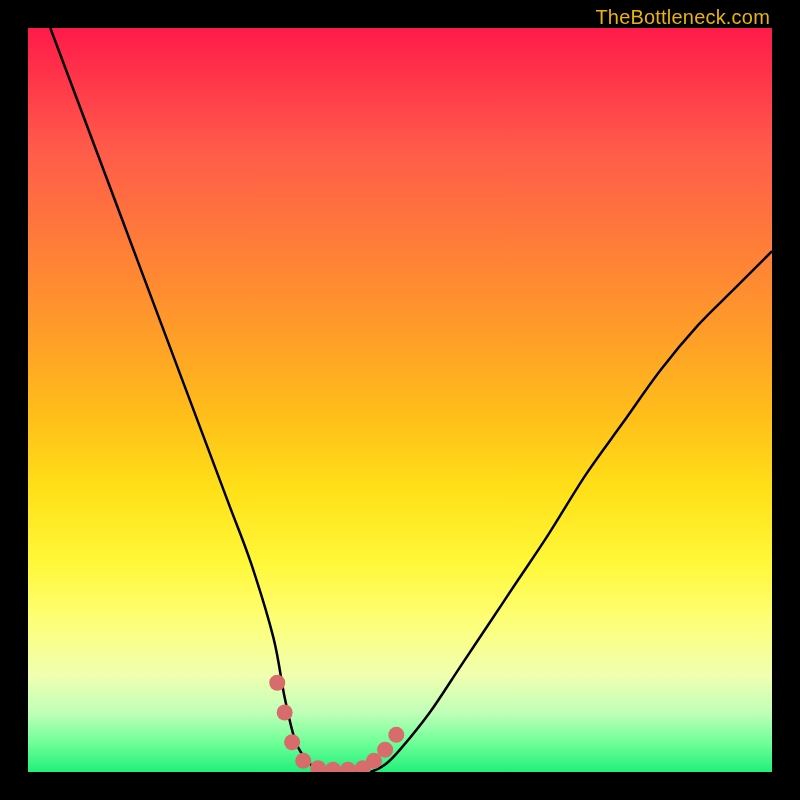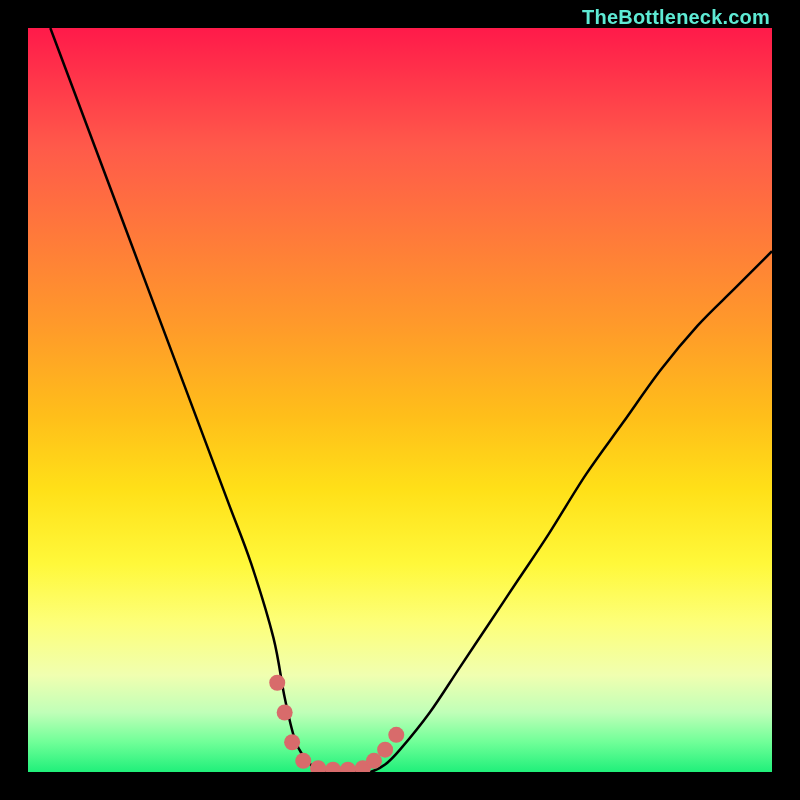--- a/index.html
+++ b/index.html
@@ -38,23 +38,23 @@
       #f0ffb0 87%,
       #c0ffb8 92%,
       #70ff98 96%,
       #20f07a 100%
     );
   }
   .watermark {
     position: absolute;
     top: 6px;
     right: 30px;
-    color: #5eead4;
+    color: #eab308;
     font-size: 20px;
-    font-weight: 700;
+    font-weight: 400;
     letter-spacing: 0.2px;
   }
   svg.curve {
     position: absolute;
     left: 0;
     top: 0;
     width: 100%;
     height: 100%;
   }
 </style>

